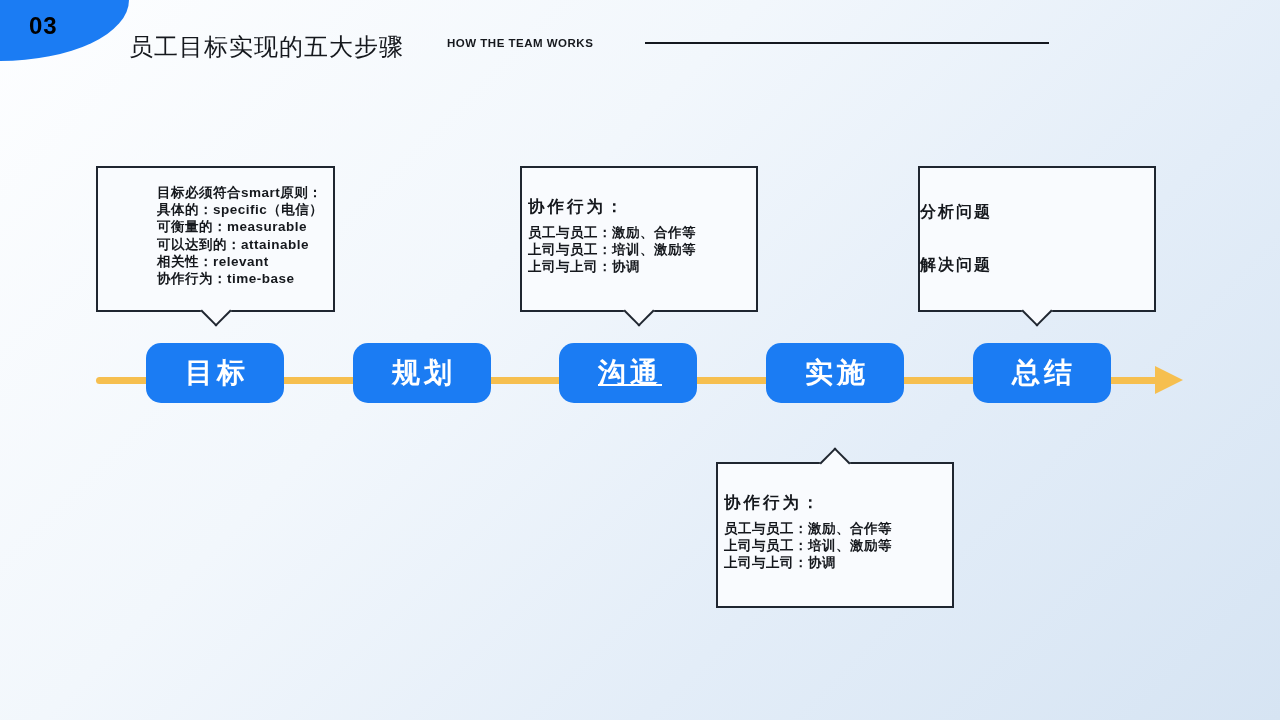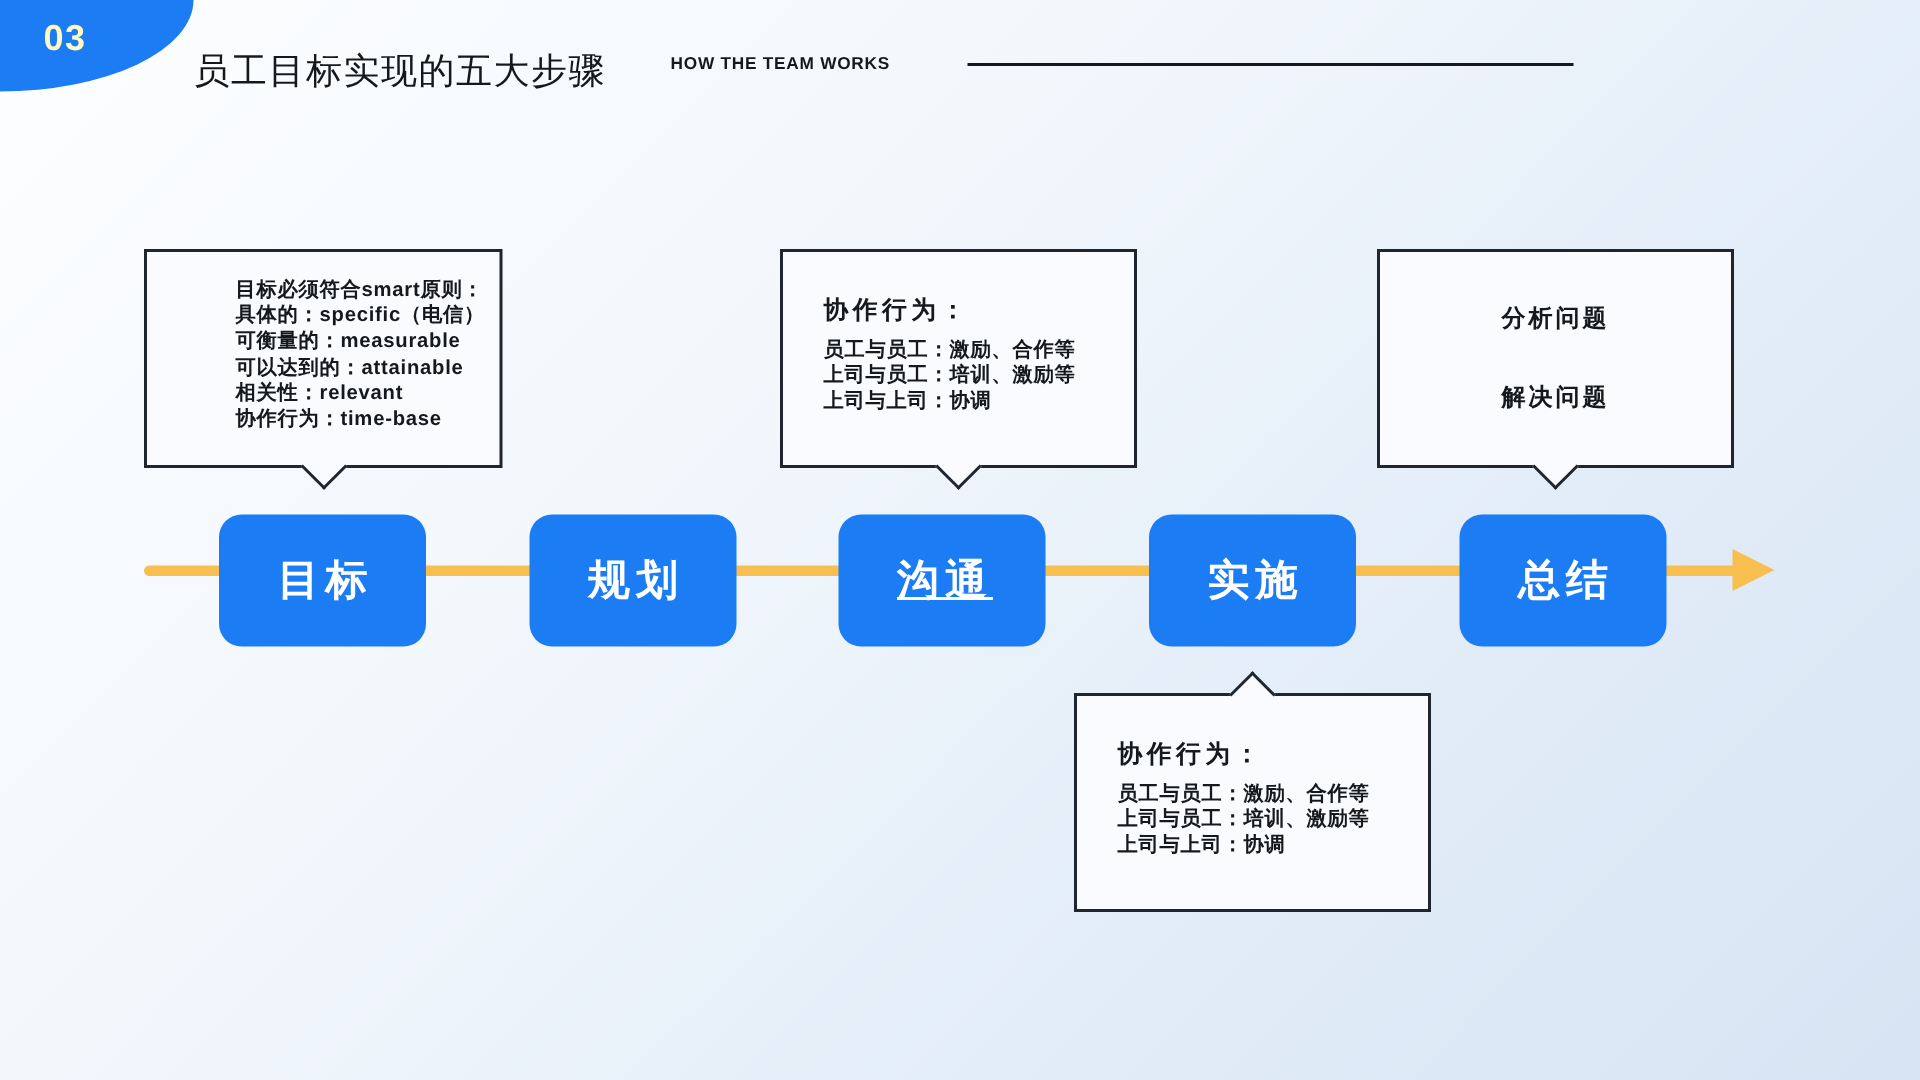--- a/index.html
+++ b/index.html
@@ -21,21 +21,21 @@
     left: 0; top: 0;
     width: 129px; height: 61px;
     background: #1b7cf3;
     border-radius: 0 0 100% 0;
   }
   .badge-num {
     position: absolute;
     left: 29px; top: 12px;
     font-size: 24px;
     font-weight: 800;
-    color: #fef9c3;
+    color: #000000;
     letter-spacing: 1px;
   }
   .title {
     position: absolute;
     left: 129px; top: 31px;
     font-size: 24px;
     font-weight: 400;
     letter-spacing: 1px;
     color: #15181d;
   }
@@ -66,21 +66,21 @@
     position: absolute;
     left: 1155px; top: 366px;
     width: 0; height: 0;
     border-left: 28px solid #f6bf4f;
     border-top: 14px solid transparent;
     border-bottom: 14px solid transparent;
   }
   .step {
     position: absolute;
     top: 343px;
-    width: 138px; height: 88px;
+    width: 138px; height: 60px;
     background: #1b7cf3;
     border-radius: 15px;
     display: flex;
     align-items: center;
     justify-content: center;
     color: #ffffff;
     font-size: 28px;
     font-weight: 900;
     letter-spacing: 4px;
     text-indent: 4px;
@@ -120,42 +120,42 @@
   .co-comm     { left: 520px; top: 166px; }
   .co-summary  { left: 918px; top: 166px; }
   .co-plan     { left: 291px; top: 462px; }
   .co-impl     { left: 716px; top: 462px; }
 
   .co-body {
     position: relative;
     width: 100%; height: 100%;
   }
   .co-goal .co-body { padding: 16px 10px 0 34px; }
-  .co-comm .co-body, .co-impl .co-body { padding: 28px 6px 0 27px; }
+  .co-comm .co-body, .co-impl .co-body { padding: 28px 6px 0 6px; }
 
   .co-line {
     font-size: 13.5px;
     font-weight: 800;
     line-height: 17.2px;
     letter-spacing: 0.5px;
     color: #15181d;
     white-space: nowrap;
   }
   .co-heading {
     font-size: 16.5px;
     font-weight: 900;
     letter-spacing: 3px;
     color: #15181d;
     margin-bottom: 6px;
     white-space: nowrap;
   }
   .co-centered {
     display: flex;
     flex-direction: column;
-    align-items: center;
+    align-items: flex-start;
     justify-content: center;
     gap: 32px;
     text-align: center;
   }
   .co-center-line {
     font-size: 16px;
     font-weight: 900;
     letter-spacing: 2px;
     color: #15181d;
     white-space: nowrap;

